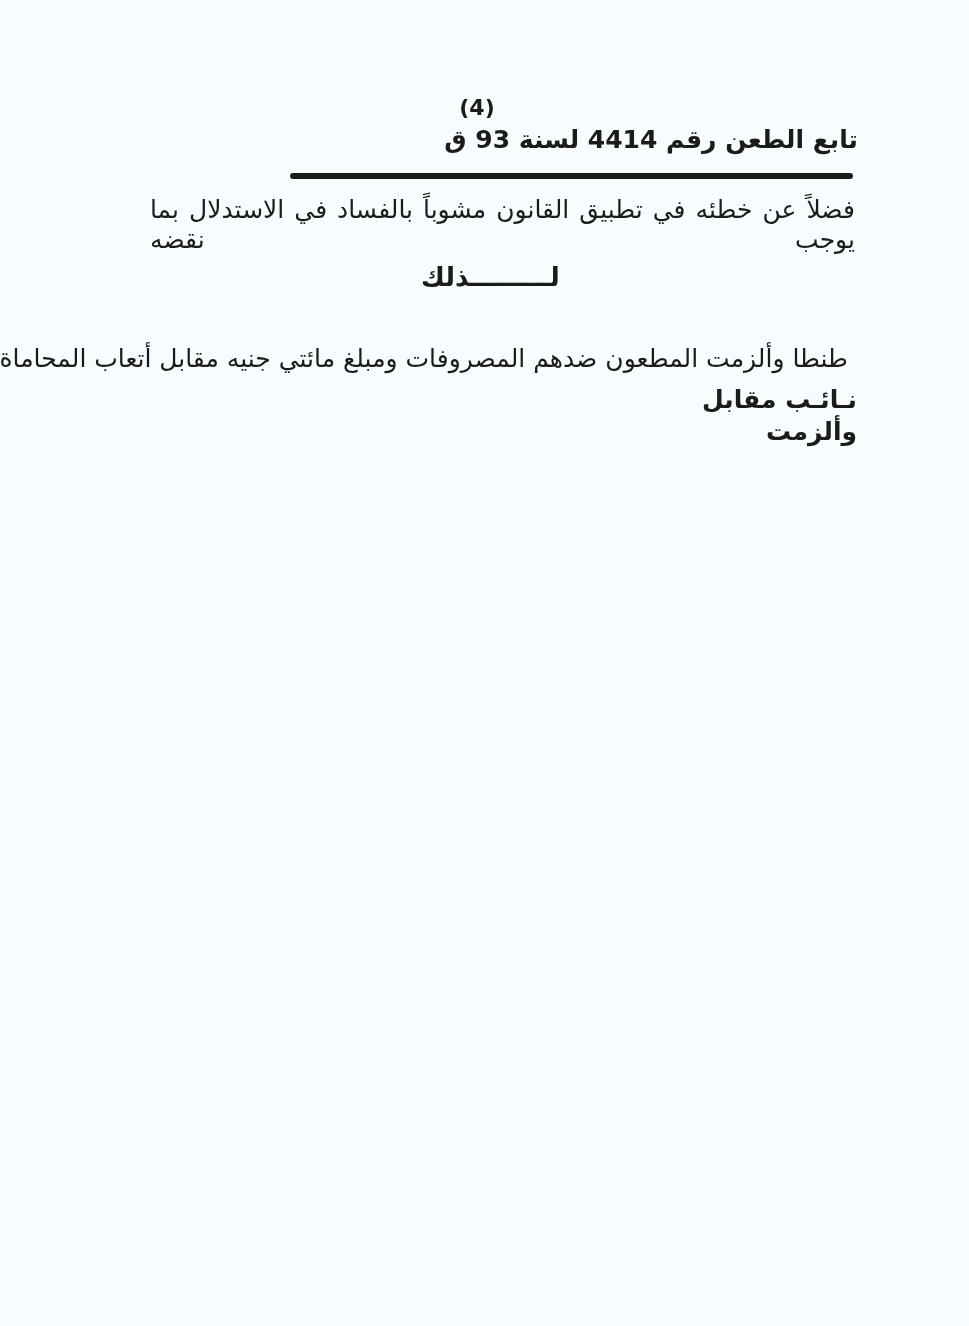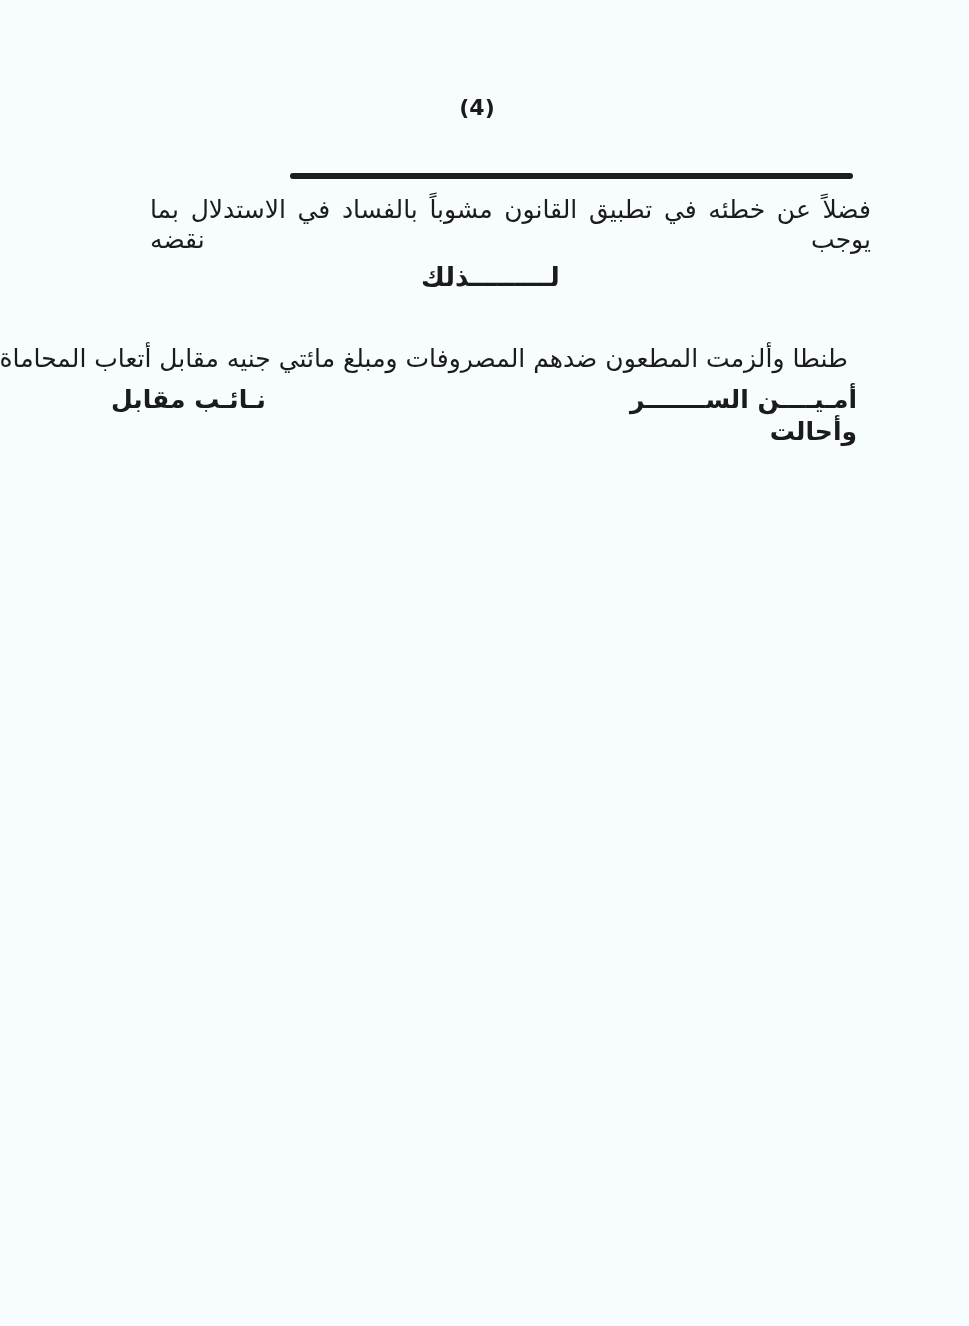--- a/index.html
+++ b/index.html
@@ -52,21 +52,21 @@
   }
   .justified {
     text-align: justify;
     text-align-last: justify;
     -moz-text-align-last: justify;
   }
   .nowrap-right {
     white-space: nowrap;
     text-align: right;
   }
-  .p1l1 { top: 195px; left: 106px; right: 98px; margin-left: 44px; }
+  .p1l1 { top: 195px; left: 106px; right: 114px; margin-left: 44px; }
   .p1l2 { top: 230px; right: 113px; }
   .therefore {
     position: absolute;
     top: 262px;
     left: 385px;
     font-weight: bold;
     font-size: 26px;
     white-space: nowrap;
     margin-left: 36px;
   }
@@ -93,31 +93,31 @@
     white-space: nowrap;
   }
 </style>
 </head>
 <body>
 
 <div class="page">
 
   <div class="page-number">(4)</div>
 
+  <div class="header-title">تابع الطعن رقم 4414 لسنة 93 ق</div>
 
   <div class="divider-rule"></div>
 
   <div class="line justified p1l1">فضلاً عن خطئه في تطبيق القانون مشوباً بالفساد في الاستدلال بما يوجب نقضه</div>
 
 
   <div class="therefore">لـــــــــذلك</div>
 
 
   <div class="line nowrap-right p2l2">طنطا وألزمت المطعون ضدهم المصروفات ومبلغ مائتي جنيه مقابل أتعاب المحاماة.</div>
 
   <div class="signature-row">
-    <span>أمـيــــن الســـــــر</span>
     <span>نـائـب مقابل</span>
   </div>
 
-  <div class="court-word">وأحالت</div>
+  <div class="court-word">وألزمت</div>
 
 </div>
 
 </body></html>

